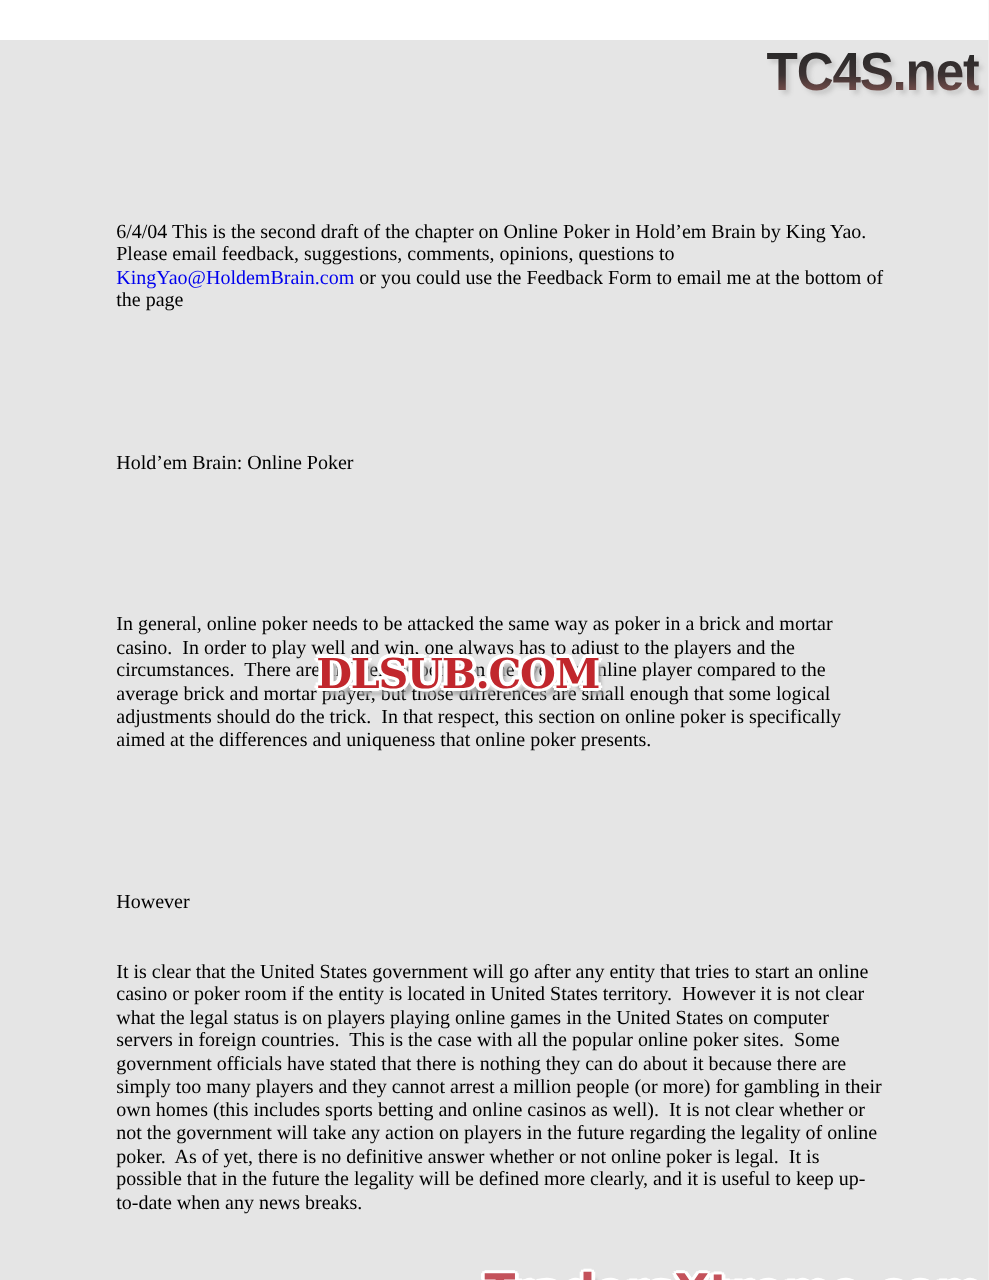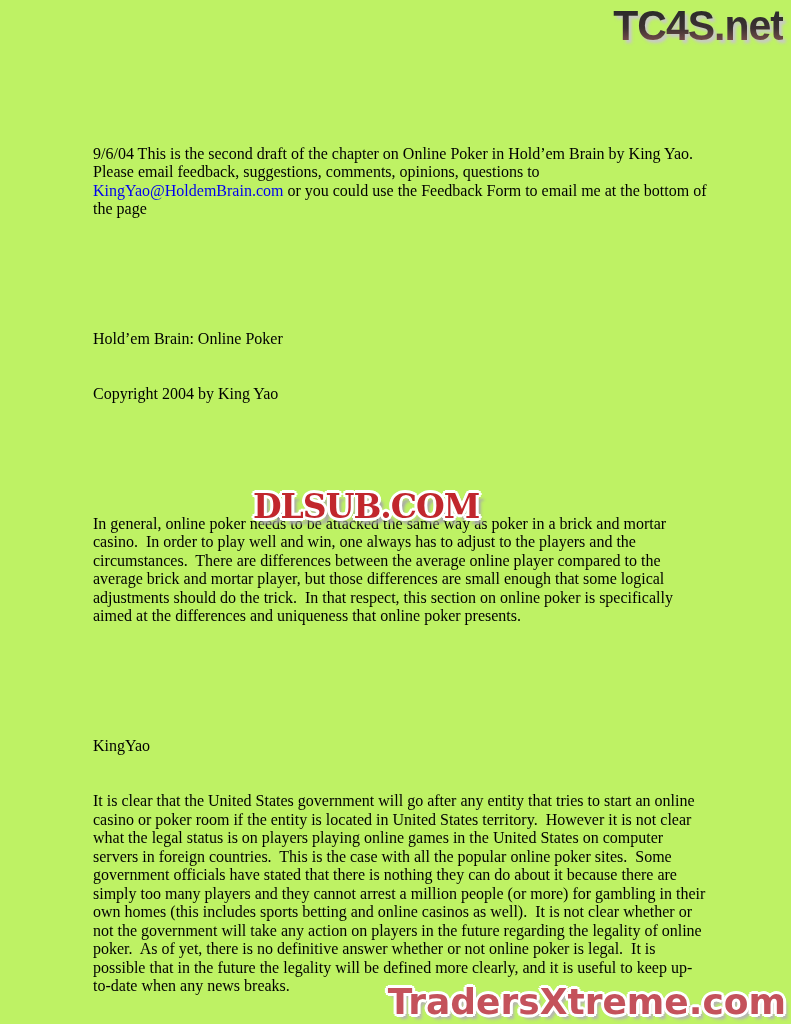--- a/index.html
+++ b/index.html
@@ -6,21 +6,22 @@
   body {
     width: 791px; height: 1024px;
     background: #ffffff;
     position: relative;
     overflow: hidden;
     font-family: "Liberation Serif", serif;
   }
   .page {
     position: absolute;
     inset: 0;
-    background: #bef264;
+    background: #e5e5e5;
+    margin-top: 32px;
   }
   
   .content {
     position: absolute;
     left: 93px; top: 89px;
     width: 614px;
     font-size: 16px;
     line-height: 18.5px;
     color: #000000;
     white-space: pre-wrap;
@@ -82,31 +83,30 @@
 </style>
 </head>
 <body>
 
 <div class="page">
 
   <div class="logo-top">TC4S.net</div>
 
   <div class="content">
 
-    <div class="block"><span>9/6/04 This is the second draft of the chapter on Online Poker in Hold’em Brain by King Yao.  Please email feedback, suggestions, comments, opinions, questions to</span><br><a class="email">KingYao@HoldemBrain.com</a><span> or you could use the Feedback Form to email me at the bottom of the page</span></div>
+    <div class="block"><span>6/4/04 This is the second draft of the chapter on Online Poker in Hold’em Brain by King Yao.  Please email feedback, suggestions, comments, opinions, questions to</span><br><a class="email">KingYao@HoldemBrain.com</a><span> or you could use the Feedback Form to email me at the bottom of the page</span></div>
 
     <div class="block">
       <div class="bold">Hold’em Brain: Online Poker</div>
-      <div class="bold">Copyright 2004 by King Yao</div>
     </div>
 
     <div class="block">In general, online poker needs to be attacked the same way as poker in a brick and mortar casino.  In order to play well and win, one always has to adjust to the players and the circumstances.  There are differences between the average online player compared to the average brick and mortar player, but those differences are small enough that some logical adjustments should do the trick.  In that respect, this section on online poker is specifically aimed at the differences and uniqueness that online poker presents.</div>
 
     <div class="block">
-      <div class="bold">KingYao</div>
+      <div class="bold">However</div>
       <div>It is clear that the United States government will go after any entity that tries to start an online casino or poker room if the entity is located in United States territory.  However it is not clear what the legal status is on players playing online games in the United States on computer servers in foreign countries.  This is the case with all the popular online poker sites.  Some government officials have stated that there is nothing they can do about it because there are simply too many players and they cannot arrest a million people (or more) for gambling in their own homes (this includes sports betting and online casinos as well).  It is not clear whether or not the government will take any action on players in the future regarding the legality of online poker.  As of yet, there is no definitive answer whether or not online poker is legal.  It is possible that in the future the legality will be defined more clearly, and it is useful to keep up-to-date when any news breaks.</div>
     </div>
 
     
 
     
 
     
 
     

